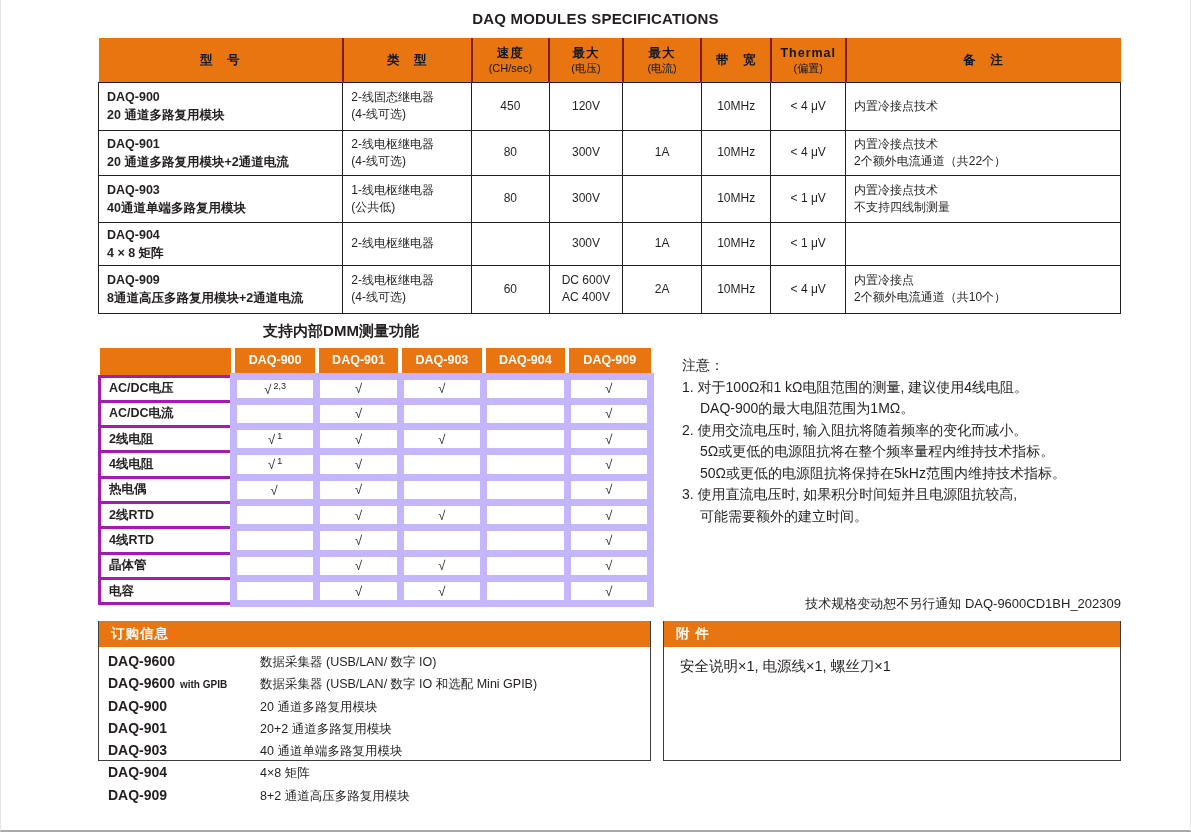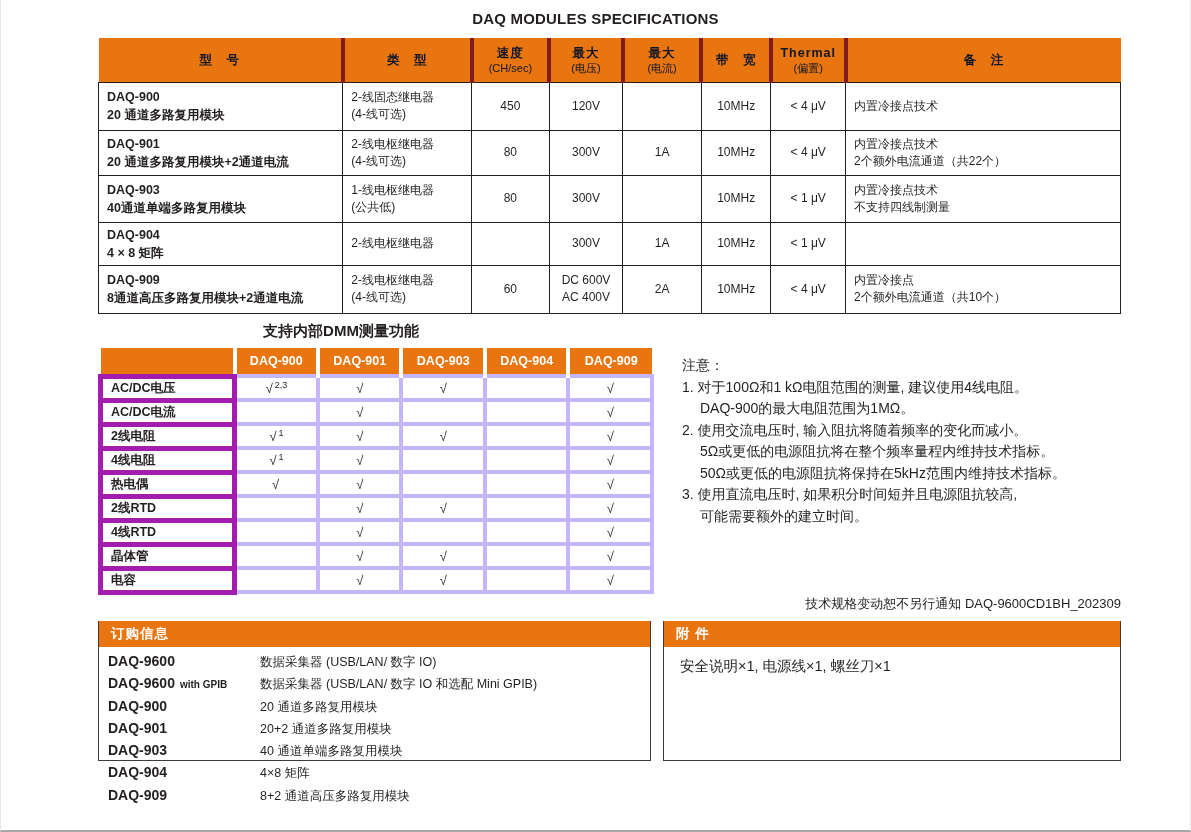--- a/index.html
+++ b/index.html
@@ -7,39 +7,39 @@
   body{font-family:"Liberation Sans","DejaVu Sans",sans-serif;color:var(--ink);}
   .page{position:relative;width:1191px;height:832px;background:#fff;box-sizing:border-box;
         border-left:1px solid #e6e6e6;border-right:1px solid #e6e6e6;border-bottom:2px solid #a8a8a8;overflow:hidden;}
   .title{position:absolute;top:10px;left:0;width:100%;text-align:center;font-size:15px;font-weight:bold;letter-spacing:.2px;}
 
   table{border-collapse:collapse;table-layout:fixed;}
   
   .spec{position:absolute;left:97px;top:38px;width:1023px;font-size:12px;}
   .spec thead tr{height:44px;}
   .spec th{background:var(--accent);color:#0f172a;font-weight:bold;padding:2px;vertical-align:middle;text-align:center;}
-  .spec th + th{border-left:4px solid #7f1d1d;}
+  .spec th + th{border-left:2px solid #7f1d1d;}
   .hl1{font-size:12.5px;line-height:16px;letter-spacing:1px;}
   .hl2{font-size:11px;line-height:14px;font-weight:normal;}
   .spec td{border:1px solid #231f20;padding:3px 8px;line-height:17px;vertical-align:middle;}
   .cl{text-align:left;} .cc{text-align:center;}
   .top{vertical-align:top;padding-top:5px;}
   .pre{white-space:pre-line;}
   .bold{font-weight:bold;font-size:12.5px;line-height:18px;}.r48{height:48px}.r45{height:45px}.r47{height:47px}.r40{height:40px}
 
   
   .dmm-title{position:absolute;left:97px;top:322px;width:556px;text-align:center;font-size:15px;
              font-weight:bold;box-sizing:border-box;padding-right:70px;}
   .dmm{position:absolute;left:97px;top:348px;width:556px;}
   .dmm thead tr{height:28px;}
   .dmm thead th{background:var(--accent);color:#fff;font-weight:bold;font-size:12.5px;text-align:center;}
   .dmm thead th + th{border-left:4px solid #fff;}
   .dmm tbody tr{height:22px;}
-  .dmm tbody th{border:5px solid #a21caf;text-align:left;padding-left:8px;font-weight:bold;font-size:12.5px;}
-  .dmm tbody td{border:4px solid #c4b5fd;text-align:center;font-size:13px;}
+  .dmm tbody th{border:3px solid #a21caf;text-align:left;padding-left:8px;font-weight:bold;font-size:12.5px;}
+  .dmm tbody td{border:7px solid #c4b5fd;text-align:center;font-size:13px;}
   .dmm sup{font-size:9px;margin-left:2px;}
 
   
   .notes{position:absolute;left:681px;top:355px;width:442px;font-size:14px;line-height:21.5px;}
   .note{white-space:pre-line;padding-left:18px;text-indent:-18px;}
 
   .footnote{position:absolute;left:97px;top:595px;width:1023px;text-align:right;font-size:13px;}
 
   
   .box{position:absolute;top:621px;height:140px;border:1px solid #3c3c3c;border-top:none;background:#fff;box-sizing:border-box;}

